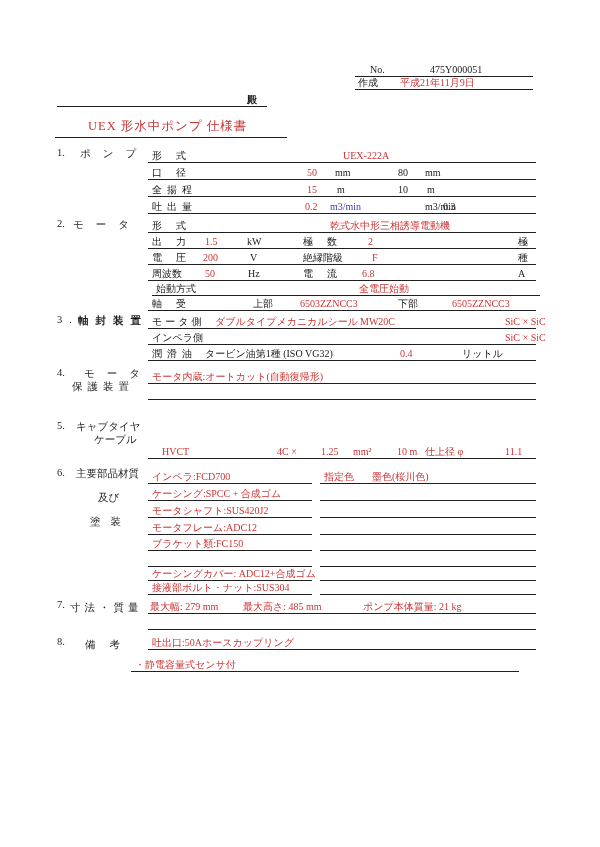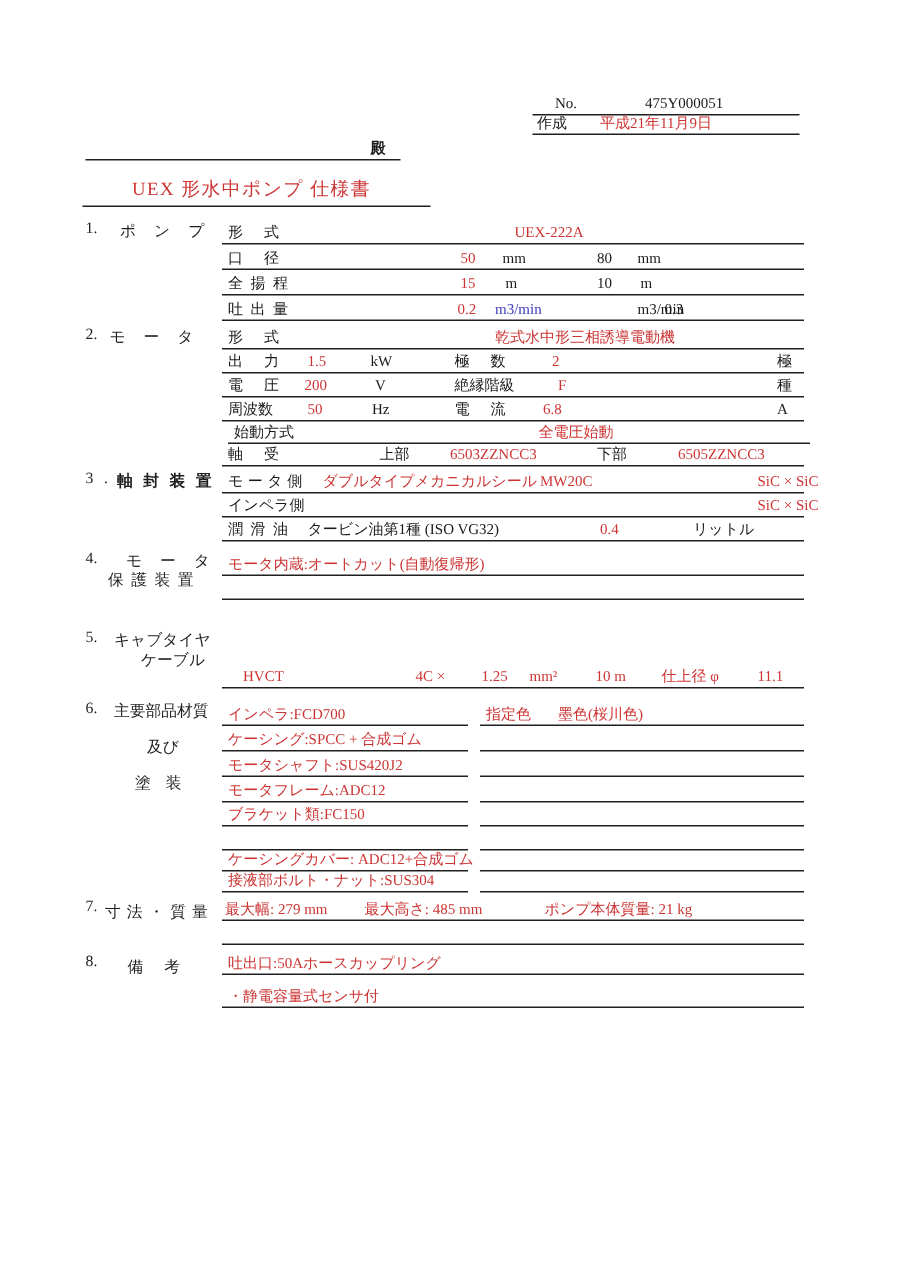--- a/index.html
+++ b/index.html
@@ -150,21 +150,21 @@
   <span class="sec" style="left:57px;top:420px;">5.</span>
   <span class="sec" style="left:76px;top:420px;">キャブタイヤ</span>
   <span class="sec" style="left:94px;top:433px;">ケーブル</span>
 
   <div class="row" style="left:148px;top:443px;width:388px;">
     <span class="red" style="left:14px;">HVCT</span>
     <span class="red" style="left:129px;">4C ×</span>
     <span class="red" style="left:173px;">1.25</span>
     <span class="red" style="left:205px;">mm²</span>
     <span class="red" style="left:249px;">10 m</span>
-    <span class="red" style="left:277px;margin-left:16px;">仕上径 φ</span>
+    <span class="red" style="left:277px;">仕上径 φ</span>
     <span class="red" style="left:357px;">11.1</span>
   </div>
 
   <span class="sec" style="left:57px;top:467px;">6.</span>
   <span class="sec" style="left:76px;top:467px;">主要部品材質</span>
   <span class="sec" style="left:98px;top:491px;">及び</span>
   <span class="sec ls10" style="left:90px;top:515px;">塗装</span>
 
   <div class="row" style="left:148px;top:468px;width:164px;">
     <span class="red" style="left:4px;">インペラ:FCD700</span>
@@ -212,17 +212,17 @@
     <span class="red" style="left:215px;">ポンプ本体質量: 21 kg</span>
   </div>
   <div class="row" style="left:148px;top:614px;width:388px;"></div>
 
   <span class="sec" style="left:57px;top:636px;">8.</span>
   <span class="sec ls14" style="left:85px;top:638px;">備考</span>
 
   <div class="row" style="left:148px;top:634px;width:388px;">
     <span class="red" style="left:4px;">吐出口:50Aホースカップリング</span>
   </div>
-  <div class="row" style="left:148px;top:656px;width:388px;">
+  <div class="row" style="left:131px;top:656px;width:388px;">
     <span class="red" style="left:4px;">・静電容量式センサ付</span>
   </div>
 
 </div>
 
 </body></html>

